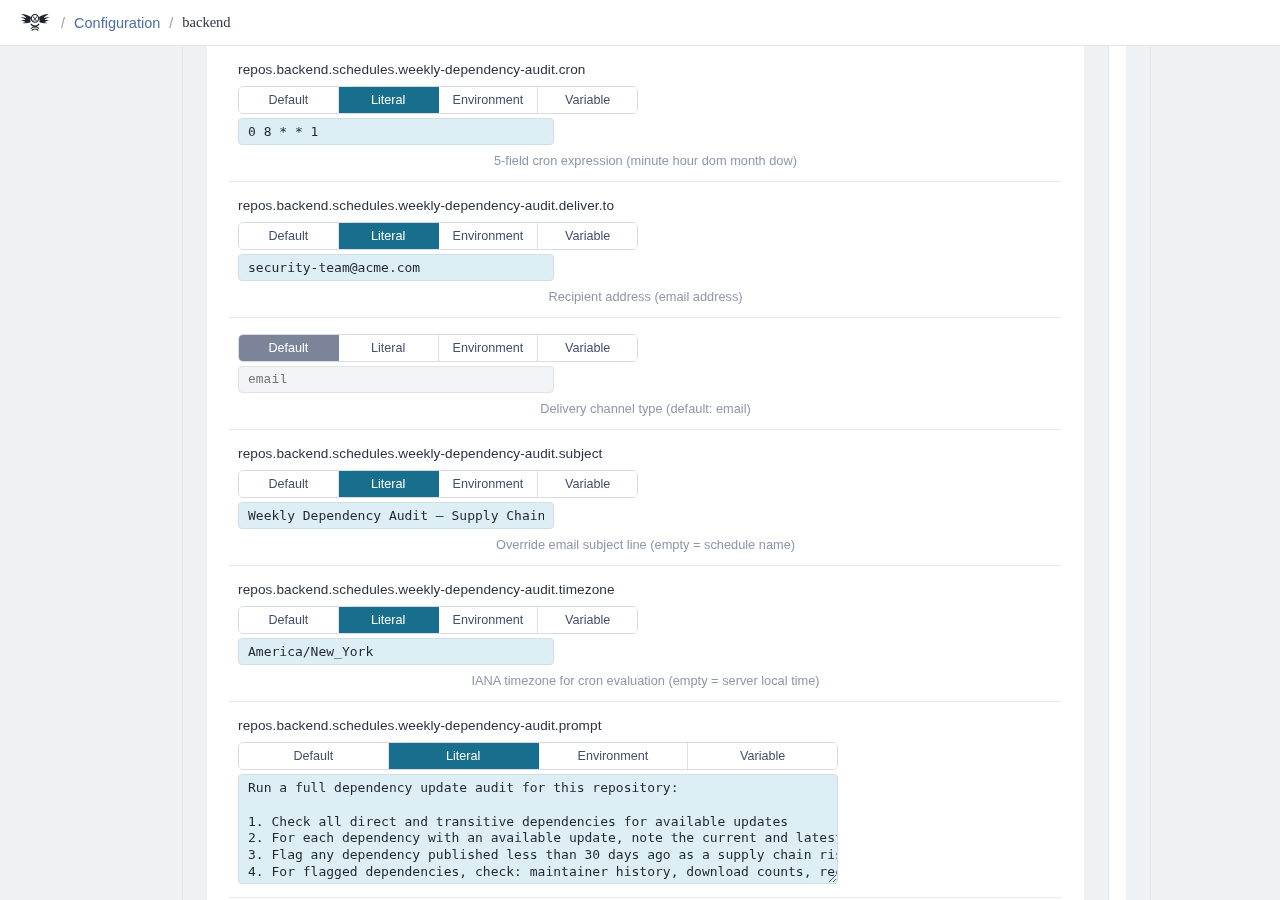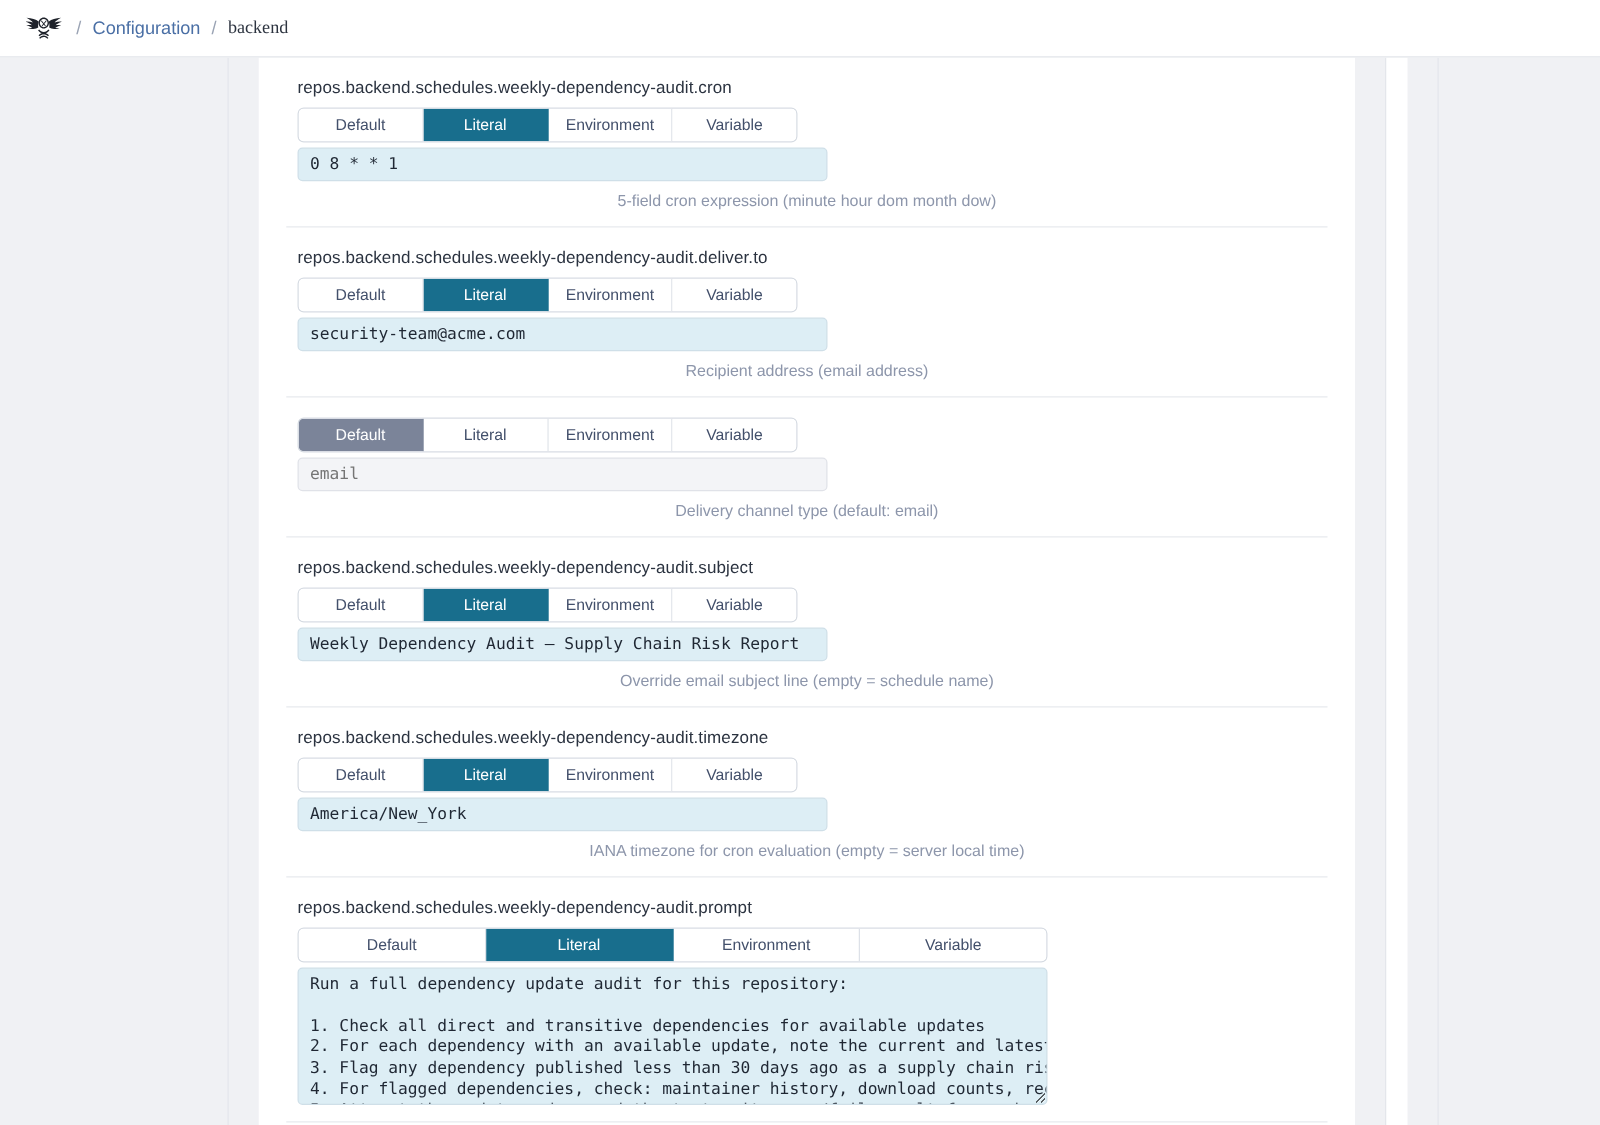--- a/index.html
+++ b/index.html
@@ -114,38 +114,39 @@
     color: #ffffff;
     border-right-color: #186e8d;
   }
   .tab.active-default {
     background: #7b8499;
     color: #ffffff;
     border-right-color: #7b8499;
   }
 
   .value-input {
-    width: 424px;
+    width: 316px;
     margin-top: 4px;
     background: #ddeef5;
     border: 1px solid #cfdfe8;
     border-radius: 4px;
     font-family: "DejaVu Sans Mono", monospace;
     font-size: 13px;
     color: #1f2733;
     padding: 5px 9px;
     height: 27px;
     line-height: 16px;
     outline: none;
     display: block;
   }
   .value-input.muted {
     background: #f3f4f7;
     border-color: #e0e2e8;
     color: #9aa1ae;
+    font-family: Liberation Mono, monospace;
   }
 
   .value-textarea {
     width: 600px;
     height: 110px;
     margin-top: 4px;
     background: #ddeef5;
     border: 1px solid #cfdfe8;
     border-radius: 4px;
     font-family: "DejaVu Sans Mono", monospace;

